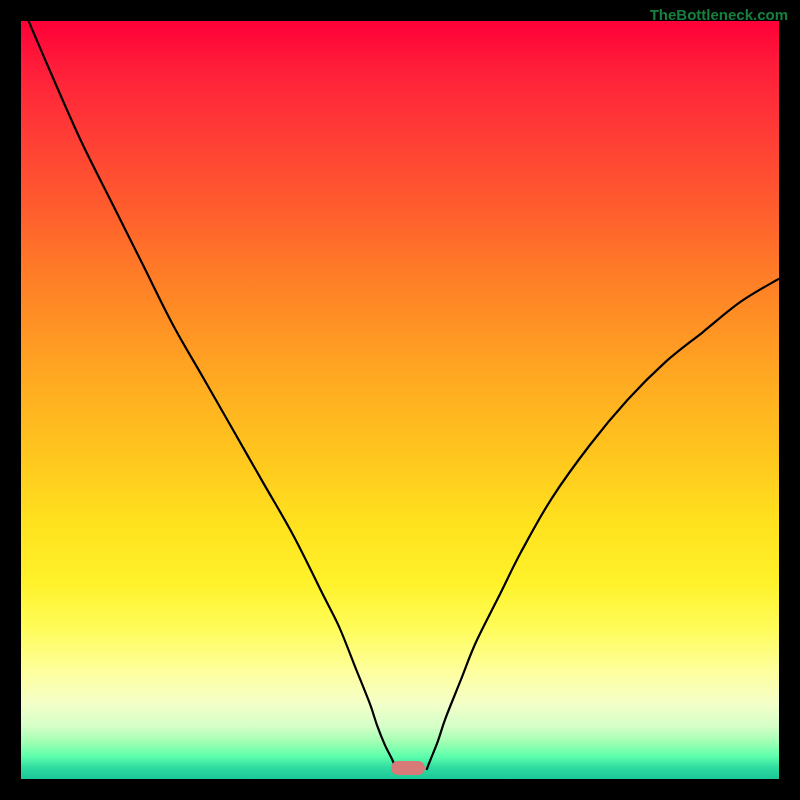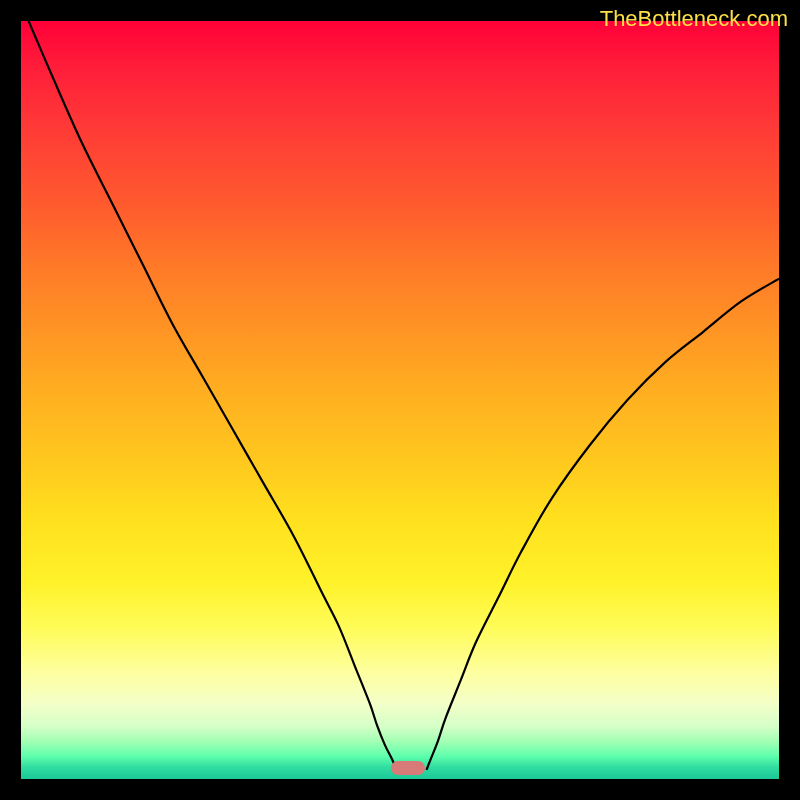--- a/index.html
+++ b/index.html
@@ -8,23 +8,23 @@
     width: 800px;
     height: 800px;
     background: #000;
     position: relative;
   }
   .watermark {
     position: absolute;
     top: 6px;
     right: 12px;
     font-family: Arial, sans-serif;
-    font-size: 22px;
-    font-weight: 400;
-    color: #fde047;
+    font-size: 15px;
+    font-weight: 700;
+    color: #15803d;
     z-index: 10;
   }
   .plot-area {
     position: absolute;
     left: 21px;
     top: 21px;
     width: 758px;
     height: 758px;
   }
   .gradient-bg {

